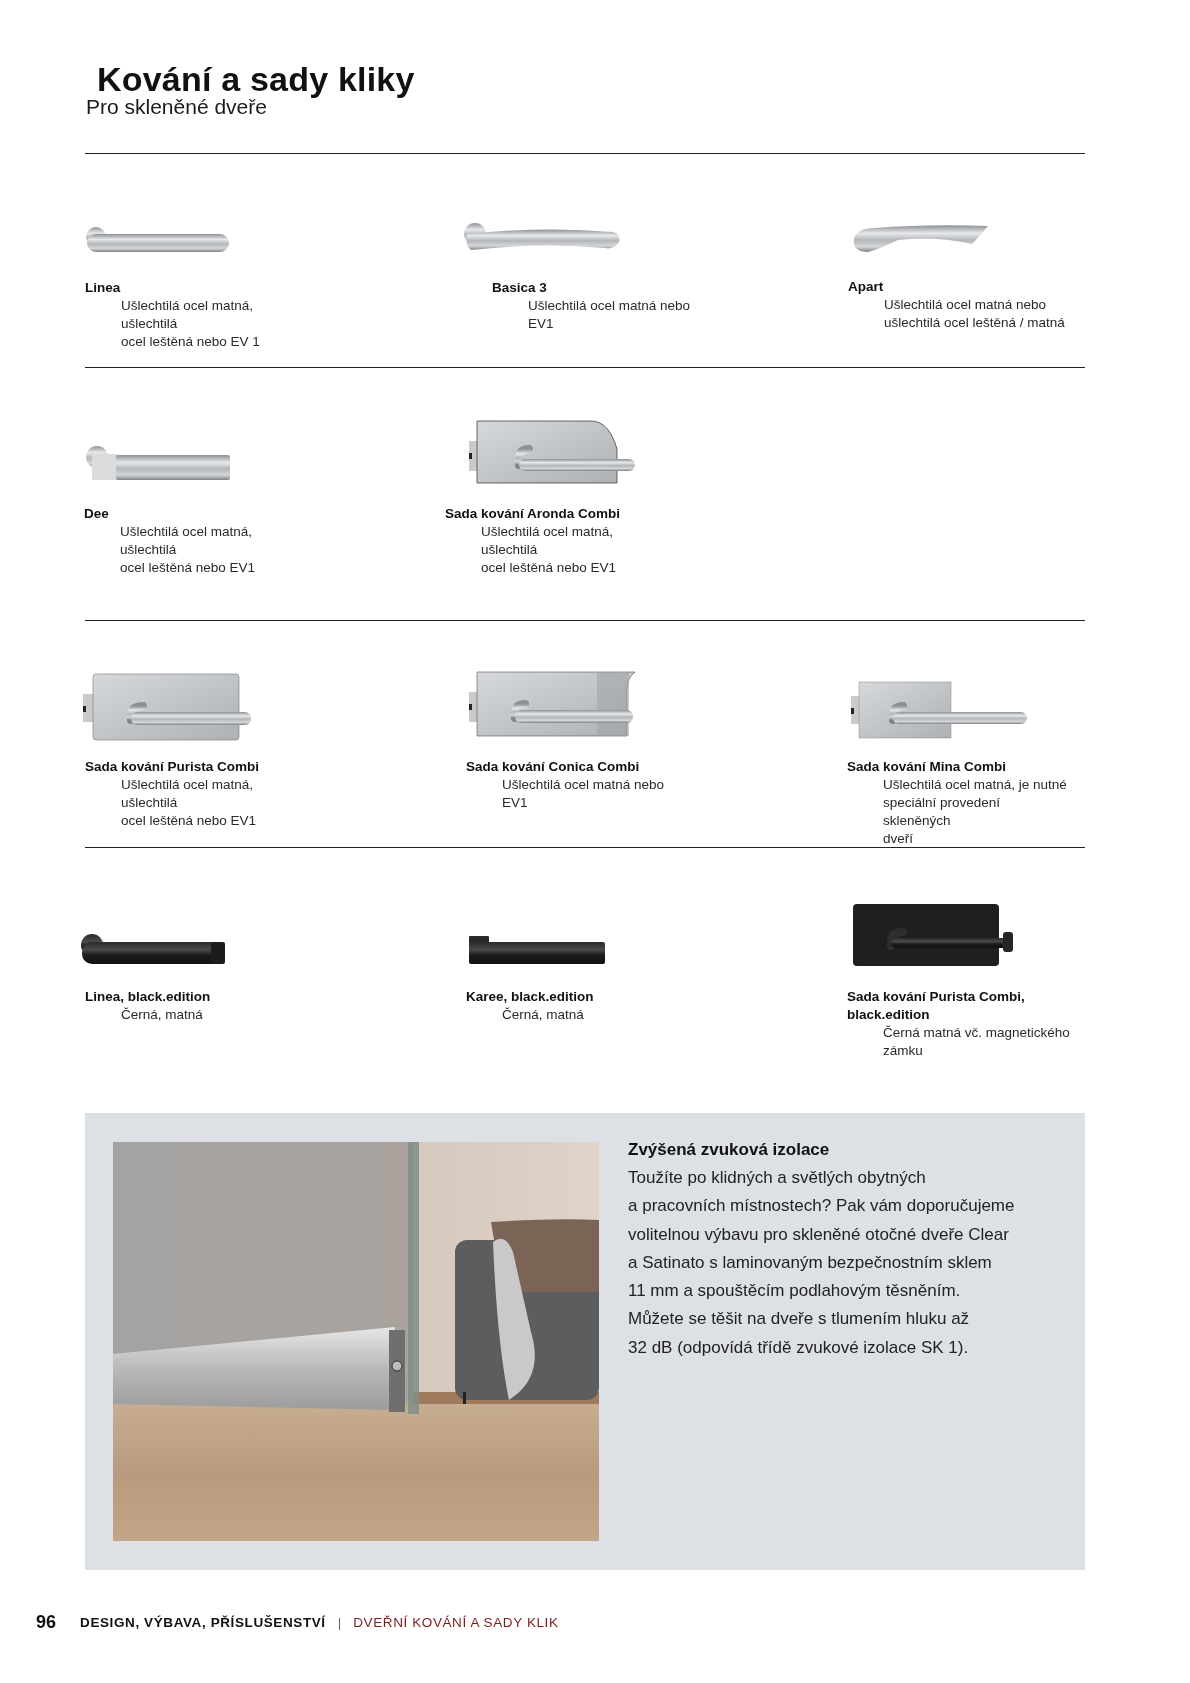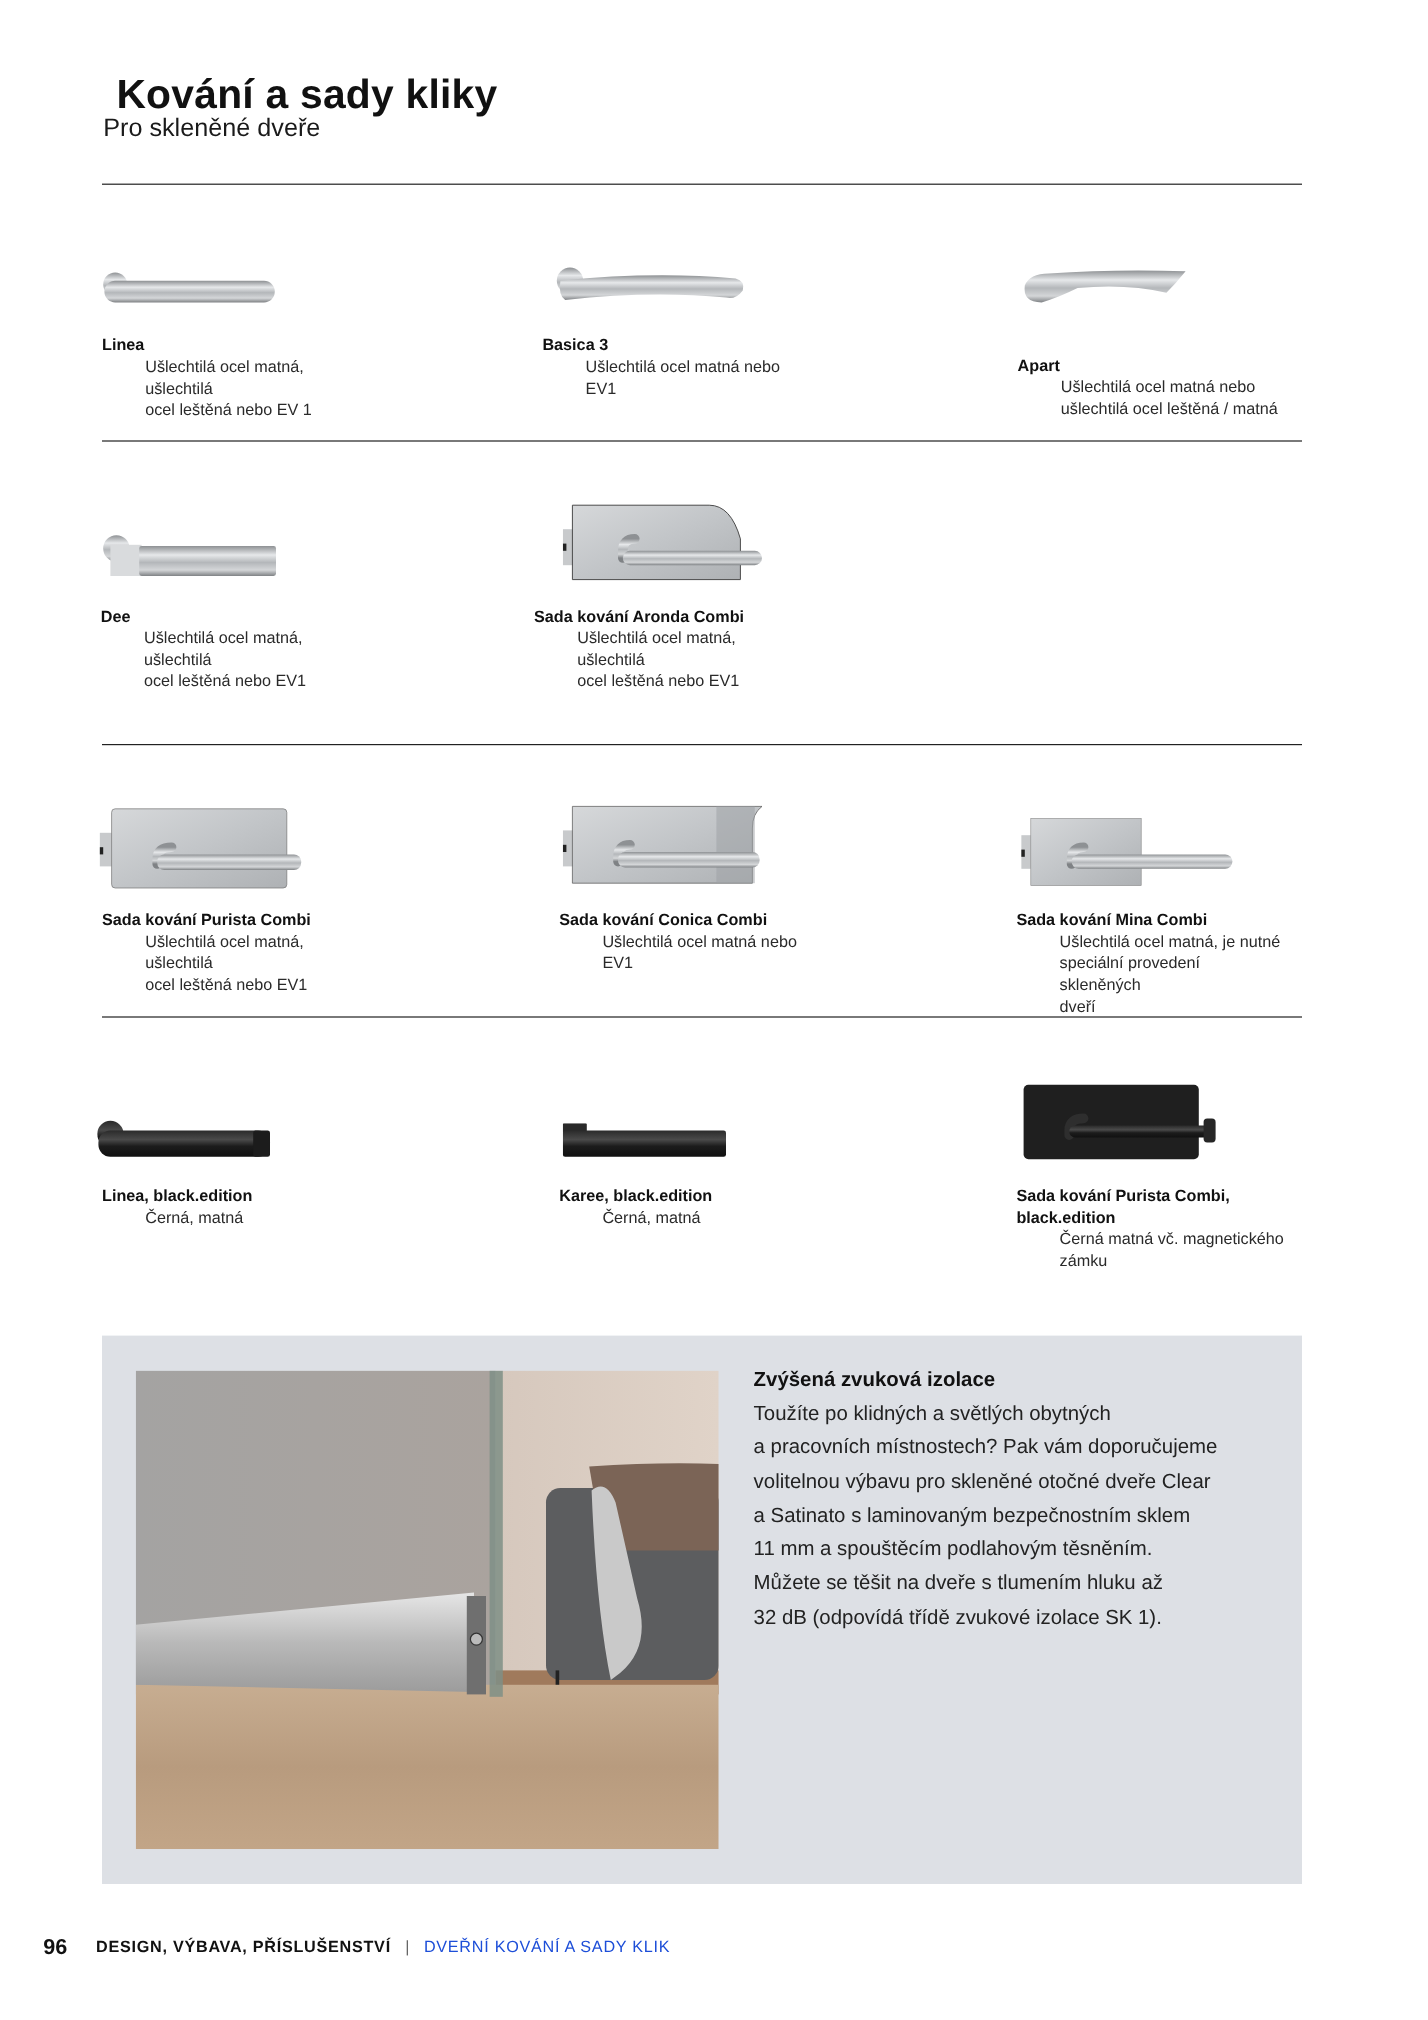--- a/index.html
+++ b/index.html
@@ -15,21 +15,21 @@
   .img { position: absolute; }
   .panel { position: absolute; left: 85px; top: 1113px; width: 1000px; height: 457px; background: #dde0e5; }
   .photo { position: absolute; left: 113px; top: 1142px; width: 486px; height: 399px; overflow: hidden; }
   .panel-text { position: absolute; left: 628px; top: 1136px; width: 440px; }
   .panel-text .ph { font-size: 17px; font-weight: bold; line-height: 28px; color: #111; }
   .panel-text .pp { font-size: 17px; line-height: 28.3px; color: #222; margin: 0; }
   .footer { position: absolute; left: 36px; top: 1612px; font-size: 13.5px; white-space: nowrap; }
   .footer .pg { font-size: 18px; font-weight: bold; color: #111; margin-right: 24px; vertical-align: -1px; }
   .footer .sec { font-weight: bold; letter-spacing: 0.6px; color: #111; }
   .footer .sep { color: #666; margin: 0 12px; }
-  .footer .sub { letter-spacing: 0.6px; color: #1d4ed8; }
+  .footer .sub { letter-spacing: 0.6px; color: #7f1d1d; }
 </style>
 </head>
 <body>
 
 <svg width="0" height="0" style="position:absolute">
   <defs>
     <linearGradient id="steelV" x1="0" y1="0" x2="0" y2="1">
       <stop offset="0" stop-color="#8e9194"></stop>
       <stop offset="0.3" stop-color="#e6e8ea"></stop>
       <stop offset="0.55" stop-color="#b4b7ba"></stop>
@@ -65,29 +65,29 @@
 <div class="item" style="left:85px;top:279px">
   <div class="name">Linea</div>
   <div class="desc">Ušlechtilá ocel matná, ušlechtilá</div>
   <div class="desc">ocel leštěná nebo EV 1</div>
 </div>
 
 <svg class="img" style="left:463px;top:220px" width="158" height="36">
   <circle cx="12" cy="14" r="11" fill="url(#steelV)"></circle>
   <path d="M4 14 Q80 6 150 12 Q158 14 156 22 Q150 30 142 28 Q80 22 8 30 Q2 26 4 14 Z" fill="url(#steelV)"></path>
 </svg>
-<div class="item" style="left:452px;top:279px">
+<div class="item" style="left:492px;top:279px">
   <div class="name">Basica 3</div>
   <div class="desc">Ušlechtilá ocel matná nebo EV1</div>
 </div>
 
 <svg class="img" style="left:848px;top:222px" width="142" height="36">
   <path d="M6 16 Q10 6 26 6 Q80 2 140 4 Q132 14 124 22 Q90 14 50 18 Q34 26 20 30 Q4 30 6 16 Z" fill="url(#steelV)"></path>
 </svg>
-<div class="item" style="left:848px;top:296px">
+<div class="item" style="left:848px;top:278px">
   <div class="name">Apart</div>
   <div class="desc">Ušlechtilá ocel matná nebo</div>
   <div class="desc">ušlechtilá ocel leštěná / matná</div>
 </div>
 
 <svg class="img" style="left:84px;top:440px" width="148" height="42">
   <circle cx="13" cy="17" r="11" fill="url(#steelV)"></circle>
   <rect x="8" y="14" width="26" height="26" fill="#d9dbdd"></rect>
   <rect x="32" y="15" width="114" height="25" rx="2" fill="url(#steelV)"></rect>
 </svg>

